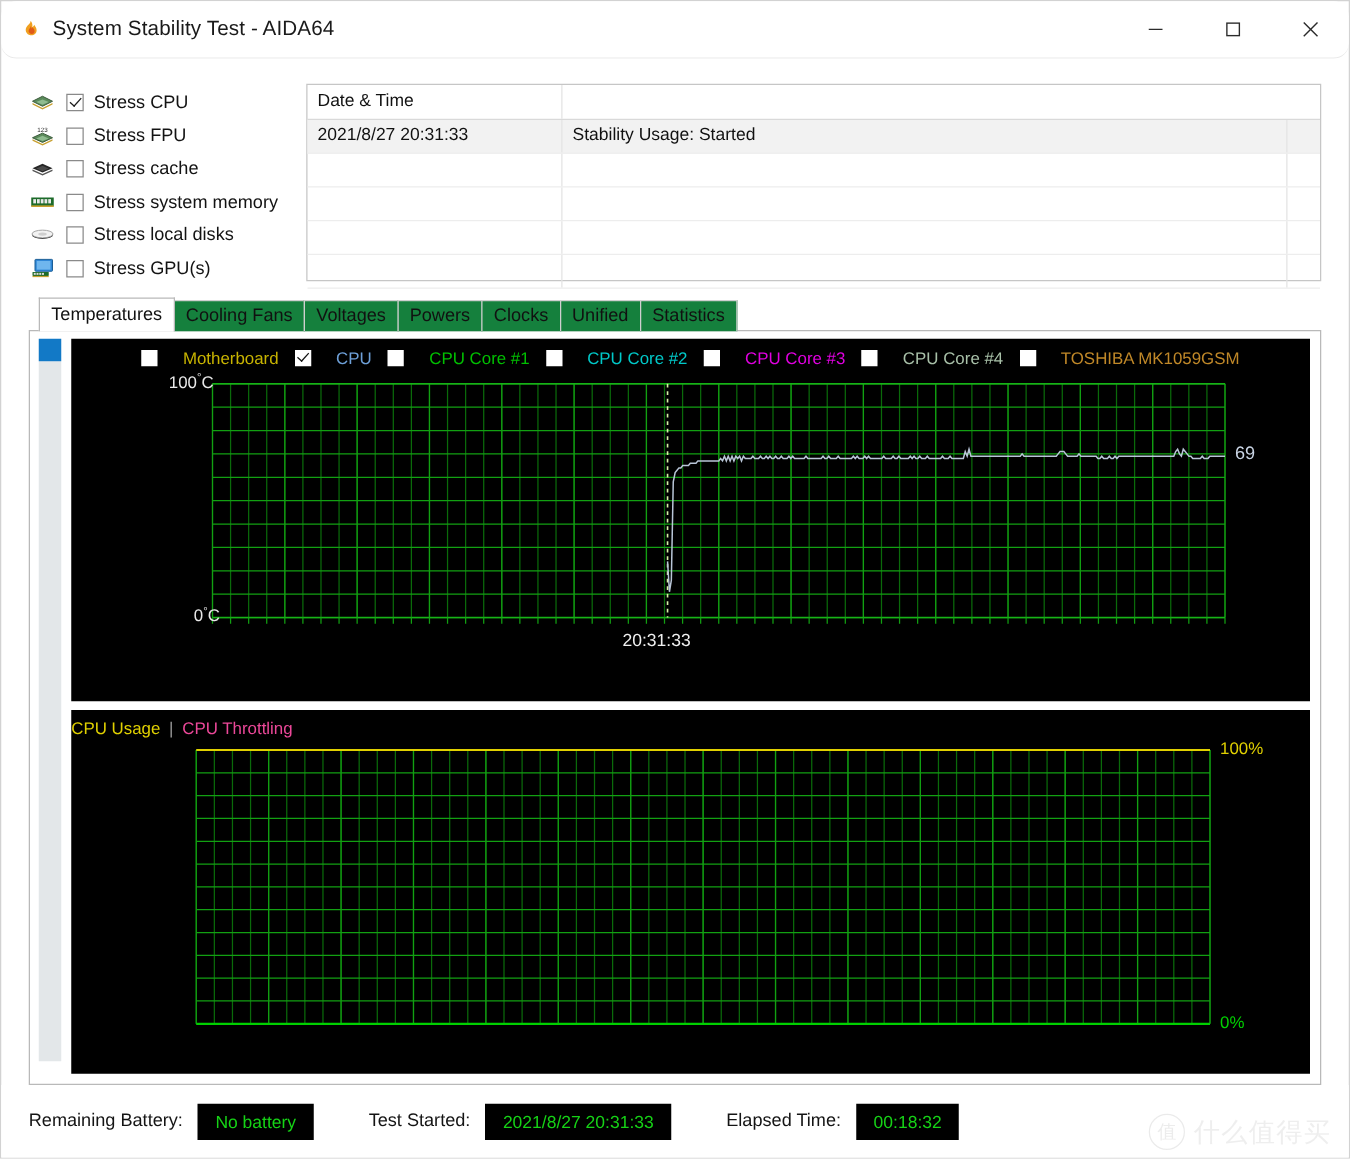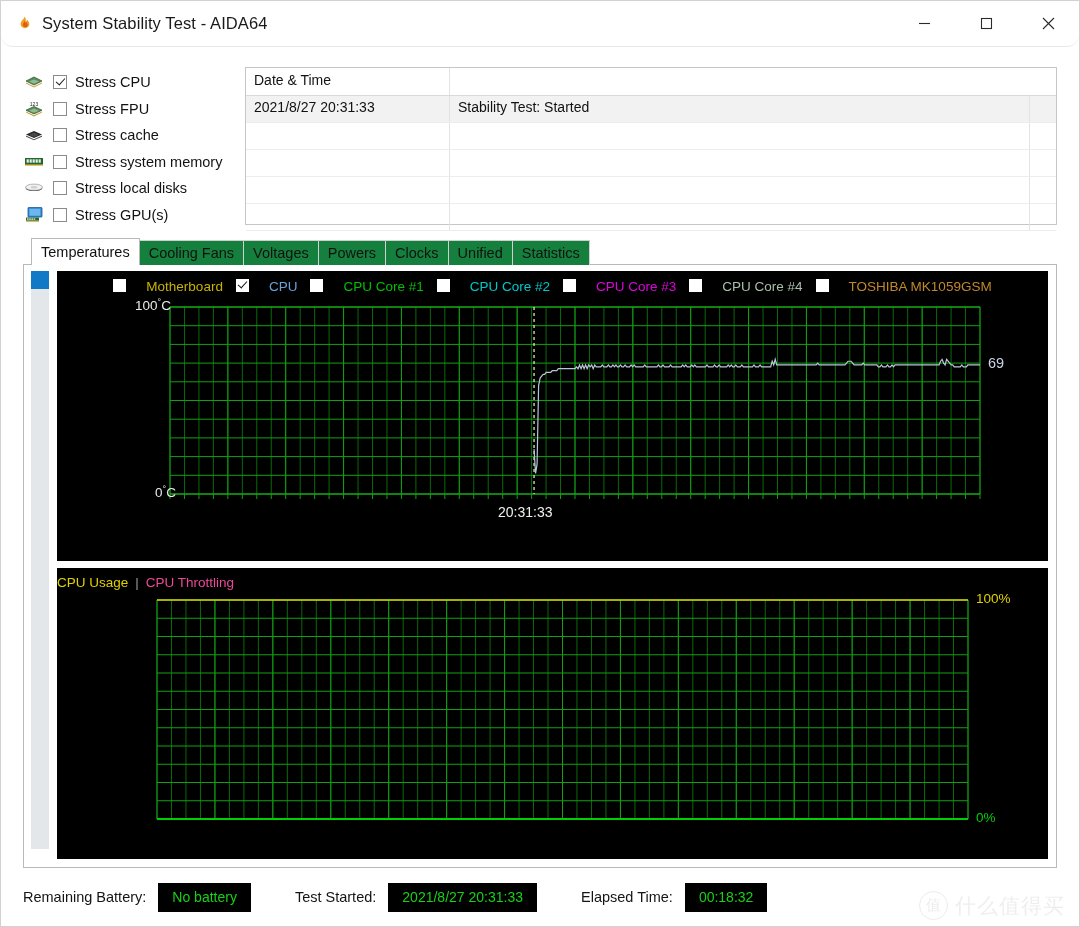--- a/index.html
+++ b/index.html
@@ -233,21 +233,21 @@
   .legend {
     position: absolute;
     left: 0; right: 0; top: 8px;
     display: flex;
     align-items: center;
     justify-content: center;
     gap: 13px;
     font-size: 13.5px;
     white-space: nowrap;
   }
-  .leg-item { display: flex; align-items: flex-start; gap: 20px; }
+  .leg-item { display: flex; align-items: center; gap: 20px; }
   .leg-box {
     width: 13px; height: 13px;
     background: #ffffff;
     position: relative;
     flex: none;
   }
   .leg-box.checked::after {
     content: "";
     position: absolute;
     left: 4px; top: 0px;
@@ -471,21 +471,21 @@
       </div>
     </div>
 
     <div class="log-table">
       <div class="lt-head">
         <div class="th col-dt">Date &amp; Time</div>
         <div class="th col-pad"></div>
       </div>
       <div class="lt-row filled">
         <div class="td col-dt">2021/8/27 20:31:33</div>
-        <div class="td col-st">Stability Test: Started</div>
+        <div class="td col-st">Stability Usage: Started</div>
         <div class="td col-pad"></div>
       </div>
       <div class="lt-row">
         <div class="td col-dt"></div>
         <div class="td col-st"></div>
         <div class="td col-pad"></div>
       </div>
       <div class="lt-row">
         <div class="td col-dt"></div>
         <div class="td col-st"></div>

